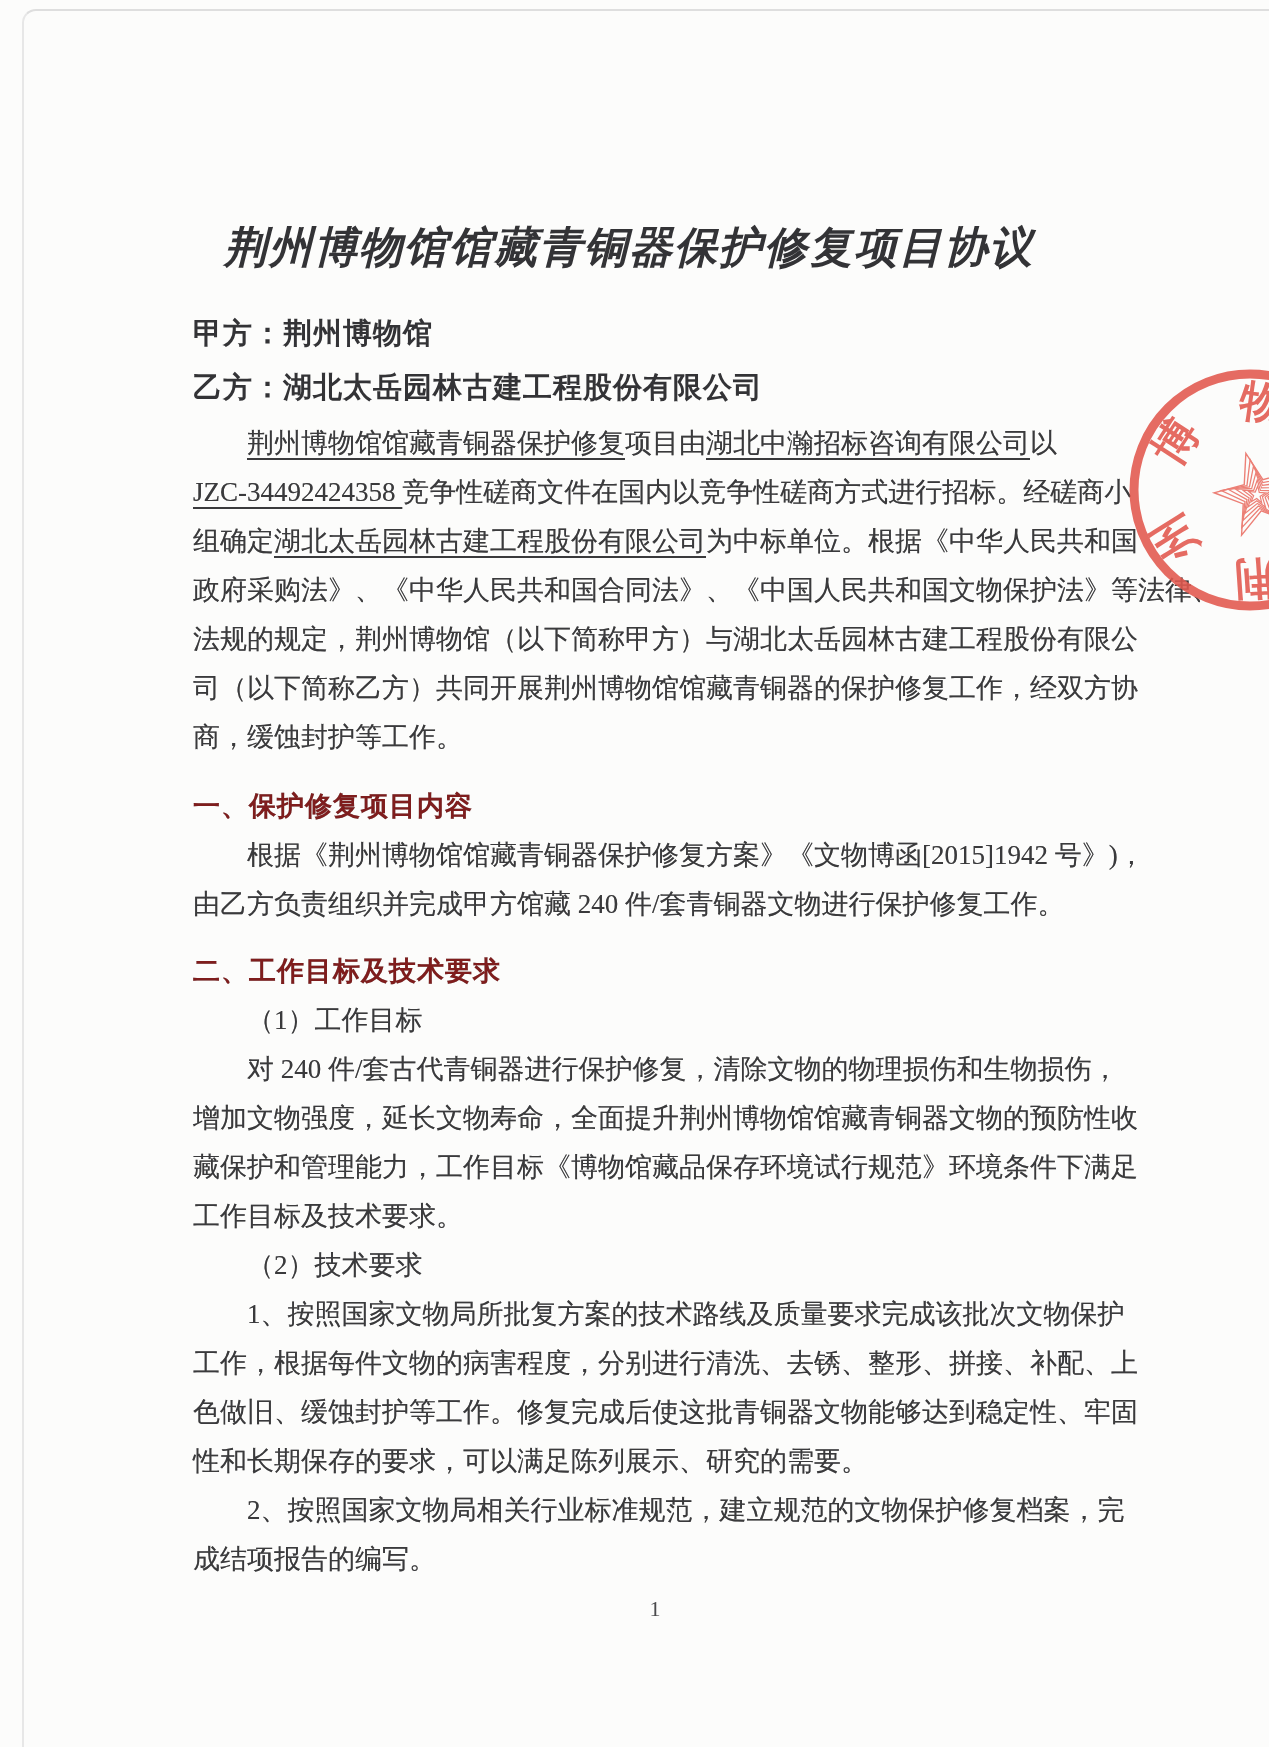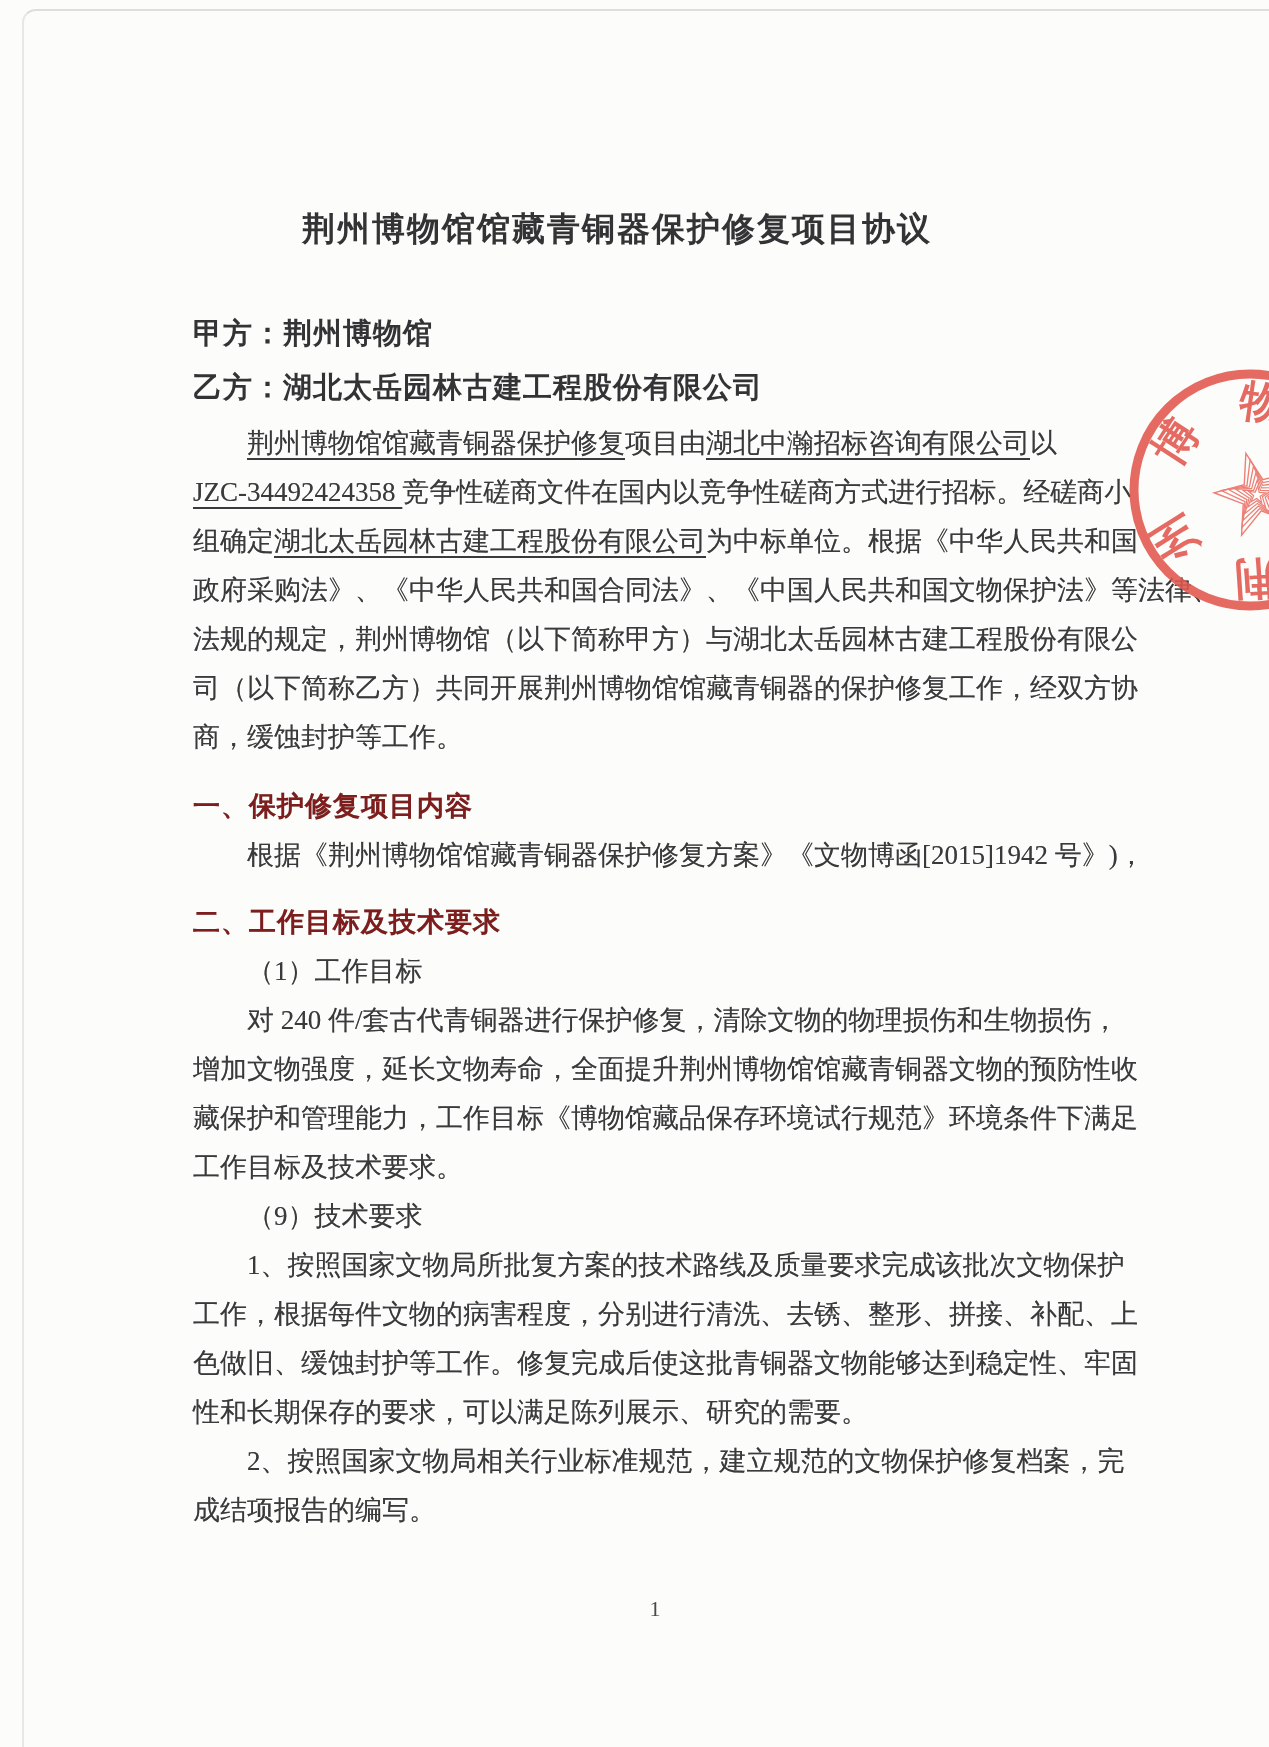--- a/index.html
+++ b/index.html
@@ -14,24 +14,24 @@
   
   .page-edge{
     position:absolute;left:22px;top:9px;right:-40px;bottom:-40px;
     border-top:2px solid #dedede;
     border-left:2px solid #e7e7e7;
     border-top-left-radius:14px;
     pointer-events:none;
   }
   .title{
     position:absolute;left:193px;top:203px;width:840px;
-    margin:4px;text-align:center;
+    margin:16px;text-align:center;
     font-family:"Liberation Sans","DejaVu Sans",sans-serif;
-    font-size:33px;font-weight:700;letter-spacing:2px;
-    color:#333336;white-space:nowrap;
+    font-size:43px;font-weight:700;letter-spacing:2px;
+    color:#333336;white-space:nowrap;font-style:italic;
   }
   .party{
     position:absolute;left:193px;
     font-family:"Liberation Sans","DejaVu Sans",sans-serif;
     font-size:29px;font-weight:700;color:#333336;white-space:nowrap;
     letter-spacing:1px;
   }
   .party-a{top:314px;}
   .party-b{top:368px;}
   .docbody{
@@ -79,28 +79,29 @@
 
   <div class="line"><span>组确定</span><span class="u">湖北太岳园林古建工程股份有限公司</span><span>为中标单位。根据《中华人民共和国</span></div>
 
   <div class="line">政府采购法》、《中华人民共和国合同法》、《中国人民共和国文物保护法》等法律、</div>
   <div class="line">法规的规定，荆州博物馆（以下简称甲方）与湖北太岳园林古建工程股份有限公</div>
   <div class="line">司（以下简称乙方）共同开展荆州博物馆馆藏青铜器的保护修复工作，经双方协</div>
   <div class="line">商，缓蚀封护等工作。</div>
 
   <div class="line heading h1-gap">一、保护修复项目内容</div>
   <div class="line indent">根据《荆州博物馆馆藏青铜器保护修复方案》《文物博函[2015]1942 号》)，</div>
+  <div class="line">由乙方负责组织并完成甲方馆藏 240 件/套青铜器文物进行保护修复工作。</div>
 
   <div class="line heading h2-gap">二、工作目标及技术要求</div>
   <div class="line indent">（1）工作目标</div>
   <div class="line indent">对 240 件/套古代青铜器进行保护修复，清除文物的物理损伤和生物损伤，</div>
   <div class="line">增加文物强度，延长文物寿命，全面提升荆州博物馆馆藏青铜器文物的预防性收</div>
   <div class="line">藏保护和管理能力，工作目标《博物馆藏品保存环境试行规范》环境条件下满足</div>
   <div class="line">工作目标及技术要求。</div>
-  <div class="line indent">（9）技术要求</div>
+  <div class="line indent">（2）技术要求</div>
   <div class="line indent">1、按照国家文物局所批复方案的技术路线及质量要求完成该批次文物保护</div>
   <div class="line">工作，根据每件文物的病害程度，分别进行清洗、去锈、整形、拼接、补配、上</div>
   <div class="line">色做旧、缓蚀封护等工作。修复完成后使这批青铜器文物能够达到稳定性、牢固</div>
   <div class="line">性和长期保存的要求，可以满足陈列展示、研究的需要。</div>
   <div class="line indent">2、按照国家文物局相关行业标准规范，建立规范的文物保护修复档案，完</div>
   <div class="line">成结项报告的编写。</div>
 </div>
 
 <div class="page-number">1</div>
 

